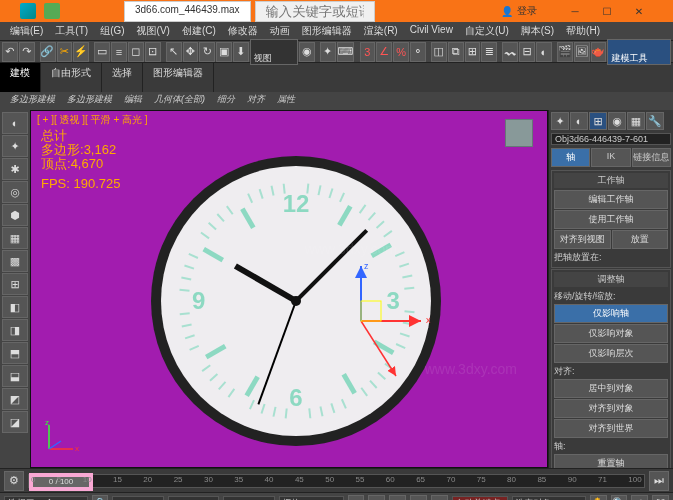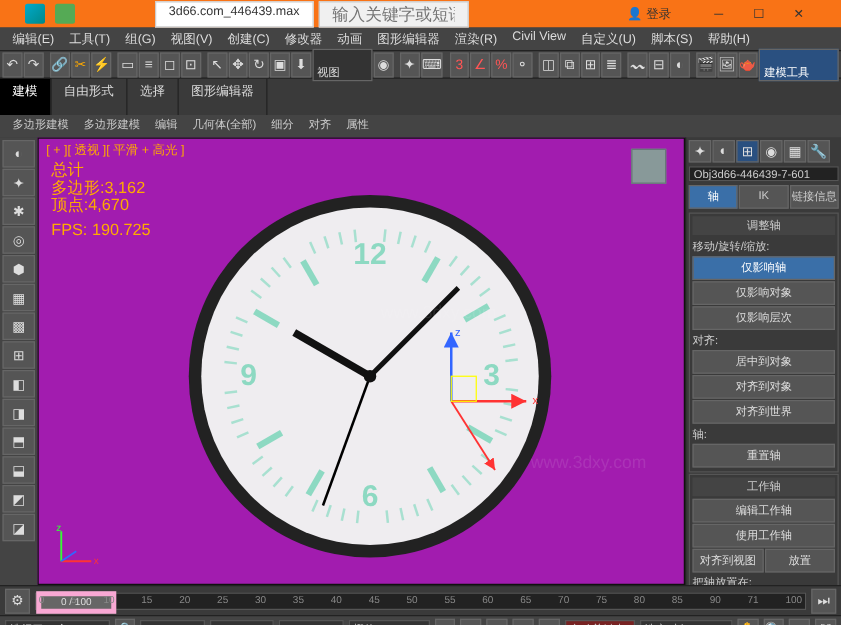--- a/index.html
+++ b/index.html
@@ -25,21 +25,21 @@
 .tbtn.orange { color: #fa0; }
 .tbtn.red { color: #f55; }
 .tsep { width: 4px; }
 .tcombo { width: 60px; height: 18px; background: #333; border: 1px solid #666; color: #ddd; padding: 12px 3px; font-size: 9px; }
 
 
 .ribbon { height: 30px; background: #3a3a3a; border-top: 1px solid #222; display: flex; }
 .ribbon-tabs { display: flex; }
 .ribbon-tab { padding: 3px 10px; color: #ddd; border-right: 1px solid #222; }
 .ribbon-sub { height: 18px; background: #444; display: flex; padding-left: 4px; }
-.ribbon-sub span { padding: 1px 6px; color: #ccc; font-size: 9px; }
+.ribbon-sub span { padding: 1px 6px; color: #ccc; font-size: 9px; font-style: italic; }
 
 
 .main { display: flex; height: 358px; }
 
 
 .leftcol { width: 30px; background: #444; display: flex; flex-direction: column; gap: 1px; padding-top: 2px; }
 .leftcol .tbtn { width: 26px; height: 22px; margin: 0 auto; }
 
 
 .viewport { flex: 1; background: #a21caf; position: relative; border: 1px solid #111; }
@@ -331,43 +331,43 @@
       <div class="tbtn">🔧</div>
     </div>
     <input class="rp-combo" value="Obj3d66-446439-7-601" style="">
     <div class="rp-tabs">
       <div class="t active">轴</div>
       <div class="t">IK</div>
       <div class="t">链接信息</div>
     </div>
 
     <div class="rp-section">
+      <div class="rp-section-title">工作轴</div>
+      <div class="rp-btn">编辑工作轴</div>
+      <div class="rp-btn">使用工作轴</div>
+      <div class="rp-row">
+        <div class="rp-btn">对齐到视图</div>
+        <div class="rp-btn">放置</div>
+      </div>
+      <div class="rp-label">把轴放置在:</div>
+
+    </div>
+
+    <div class="rp-section">
       <div class="rp-section-title">调整轴</div>
       <div class="rp-label">移动/旋转/缩放:</div>
       <div class="rp-btn active">仅影响轴</div>
       <div class="rp-btn">仅影响对象</div>
       <div class="rp-btn">仅影响层次</div>
       <div class="rp-label">对齐:</div>
       <div class="rp-btn">居中到对象</div>
       <div class="rp-btn">对齐到对象</div>
       <div class="rp-btn">对齐到世界</div>
       <div class="rp-label">轴:</div>
       <div class="rp-btn">重置轴</div>
-    </div>
-
-    <div class="rp-section">
-      <div class="rp-section-title">工作轴</div>
-      <div class="rp-btn">编辑工作轴</div>
-      <div class="rp-btn">使用工作轴</div>
-      <div class="rp-row">
-        <div class="rp-btn">对齐到视图</div>
-        <div class="rp-btn">放置</div>
-      </div>
-      <div class="rp-label">把轴放置在:</div>
-
     </div>
 
   </div>
 </div>
 
 <div class="timeline">
   <div class="tbtn">⚙</div>
   <div class="tl-slider">
     <div class="tl-handle">0 / 100</div>
     <div class="tl-ticks" id="tl-ticks">

